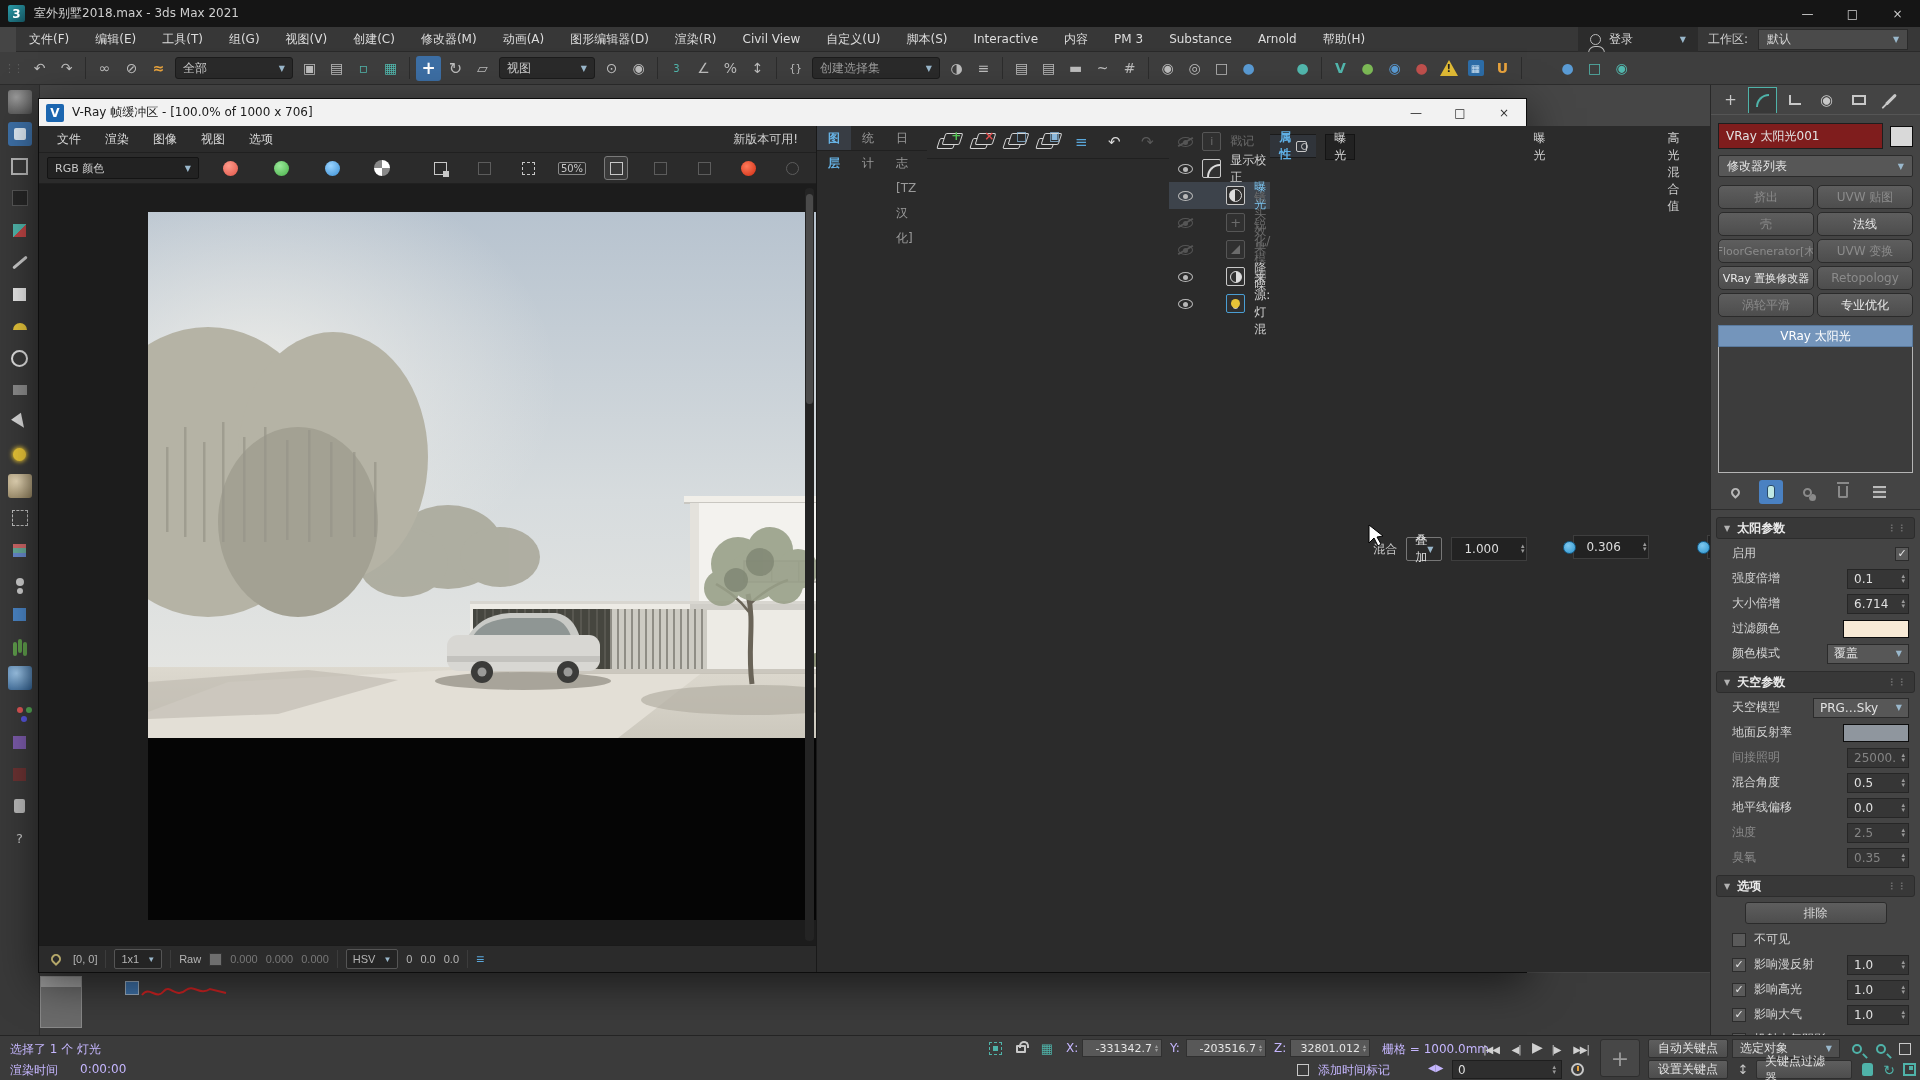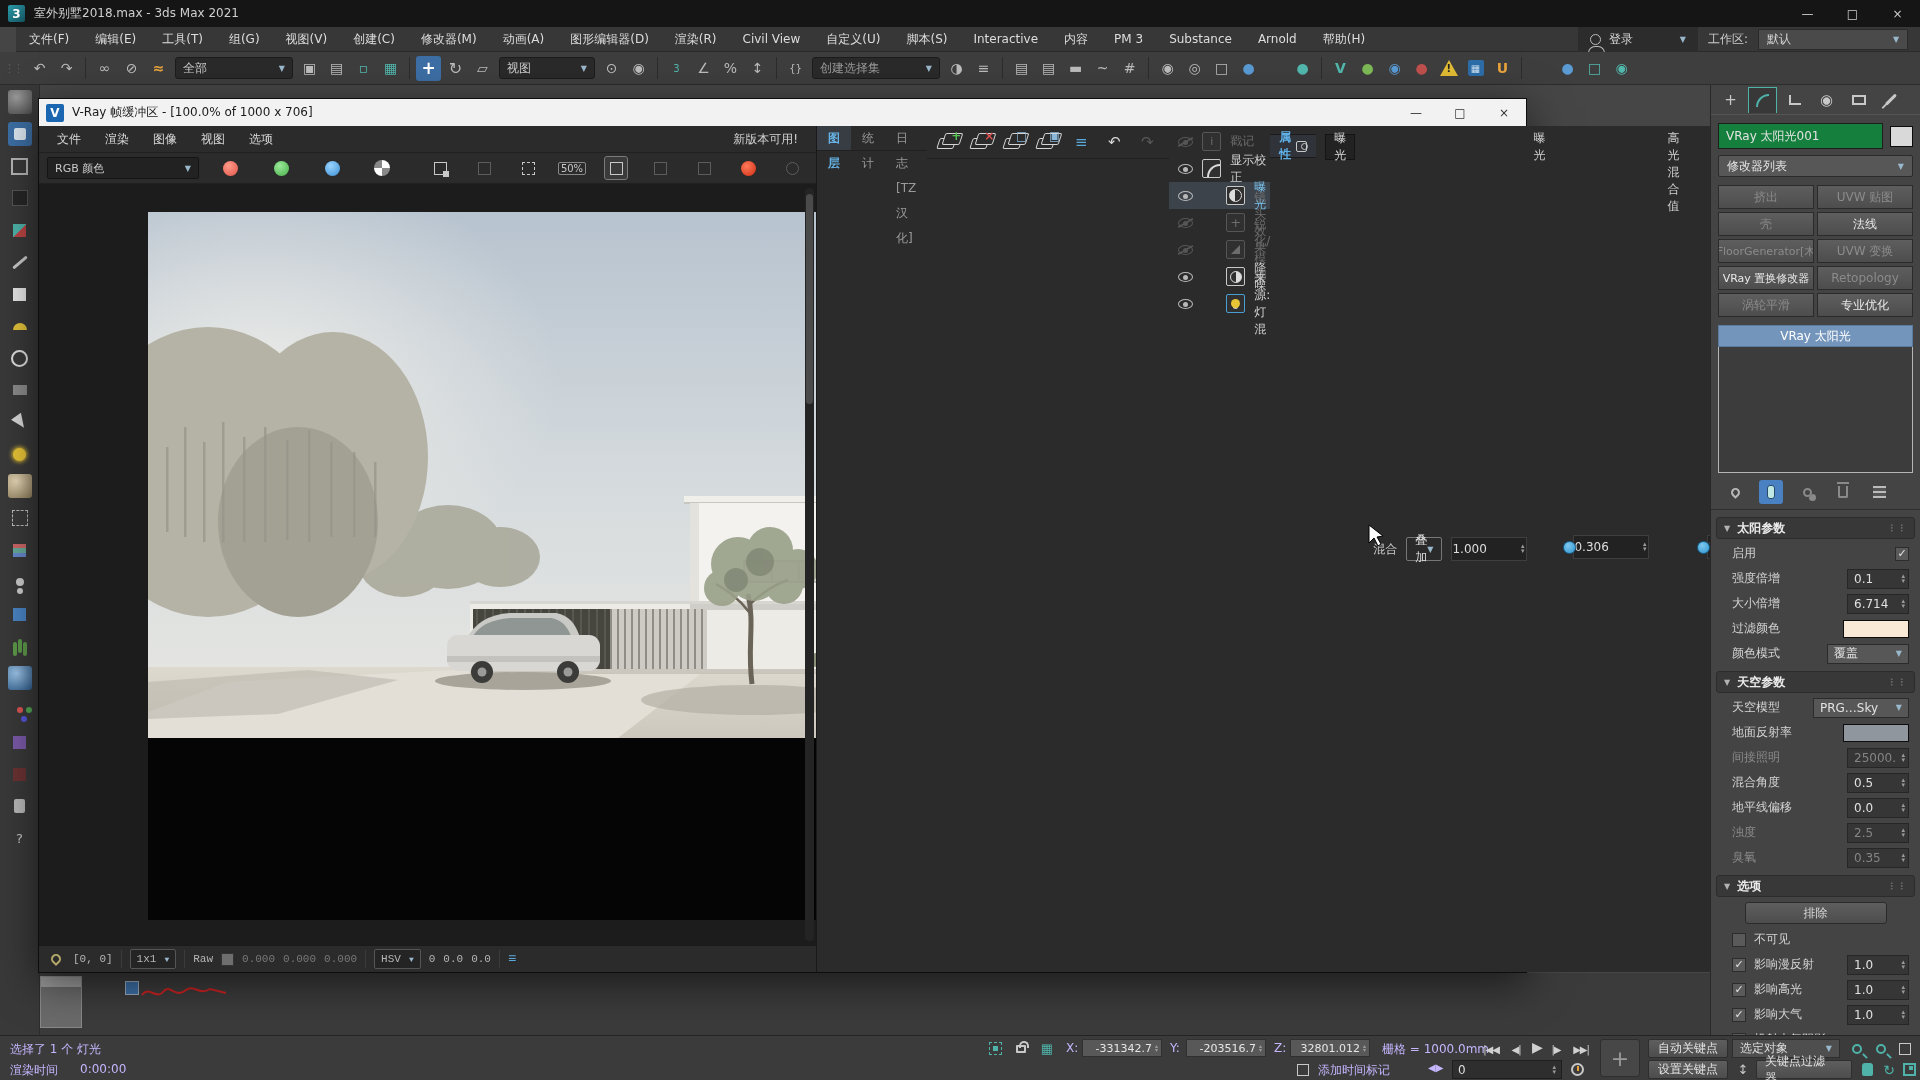--- a/index.html
+++ b/index.html
@@ -98,21 +98,21 @@
 .vtb.dim .ob{border-color:#5c5c5c}
 .vtb .fdot{position:absolute;width:6px;height:6px;background:#c8c8c8;right:3px;bottom:3px}
 .vtb.sel{border:1px solid #7a7a7a;background:#3a3a3a}
 .v50{font-size:10px;color:#c8c8c8;border:1px solid #888;padding:0 2px;border-radius:2px}
 .stopdot{width:15px;height:15px;border-radius:50%;background:radial-gradient(circle at 38% 35%,#ff7a5a,#cf2a10)}
 .vfb-canvas{flex:1;background:#1c1c1c;position:relative;overflow:hidden}
 .rimg{position:absolute;left:109px;top:28px;width:1001px;height:708px;background:#060606}
 .rimg svg{display:block}
 .vscroll{position:absolute;right:2px;top:4px;width:9px;bottom:4px;background:#242424;border-radius:4px}
 .vthumb{position:absolute;left:1px;top:6px;width:7px;height:210px;background:#4a4a4a;border-radius:4px}
-.vfb-status{height:27px;border-top:1px solid #1a1a1a;display:flex;align-items:center;font-size:11px;color:#b5b5b5;font-family:Liberation Mono, monospace;padding:0 8px;gap:8px}
+.vfb-status{height:27px;border-top:1px solid #1a1a1a;display:flex;align-items:center;font-size:11px;color:#b5b5b5;font-family:Liberation Sans, sans-serif;padding:0 8px;gap:8px}
 .pin{width:10px;height:10px;border:2px solid #b5a86a;border-radius:50% 50% 50% 0;transform:rotate(-45deg);margin:0 4px}
 .vdd{height:20px;background:#242424;border:1px solid #555;border-radius:2px;display:flex;align-items:center;gap:8px;padding:0 6px}
 .vsep{width:1px;height:18px;background:#3c3c3c}
 .swg{width:13px;height:13px;background:#6e6e6e;border:1px solid #333}
 .dimv{color:#787878}
 .prog{position:relative;flex:1;height:20px;background:#2a2a2a;border:1px solid #1a1a1a;overflow:hidden}
 .prog .fill{position:absolute;left:0;top:0;bottom:0;width:42%;background:#3d3d3d}
 .prog .ptxt{position:relative;line-height:19px;padding-left:6px;color:#8e8e8e}
 
 .vfb-right{flex:1;background:#2b2b2b;border-left:1px solid #191919;display:flex;flex-direction:row;font-size:12px}
@@ -148,43 +148,43 @@
 .licon.lightmix:after{content:"";width:9px;height:9px;border-radius:50%;background:#e8c437;box-shadow:0 3px 0 -2px #ccc}
 .licon.stamp:after{content:"i";color:#6c6c6c;font-size:11px}
 
 .phead{height:24px;display:flex;align-items:center;padding:0 9px;color:#5fb0e6;font-weight:bold;background:#30343a;border-top:1px solid #1b1b1b;border-bottom:1px solid #1b1b1b;margin-top:8px}
 .camico{margin-left:auto;width:16px;height:11px;border:1.5px solid #c8c8c8;border-radius:2px;position:relative}
 .camico:after{content:"";position:absolute;left:4px;top:1px;width:5px;height:5px;border:1.5px solid #c8c8c8;border-radius:50%}
 .pname{margin:8px 9px 4px;height:26px;background:#222;border:1px solid #141414;display:flex;align-items:center;padding:0 8px;color:#d8d8d8}
 .prow{display:flex;align-items:center;margin:7px 9px;gap:9px}
 .plabel{color:#cfcfcf;flex:none}
 .pdrop{flex:1;height:24px;border:1px solid #777;background:#2a2a2a;border-radius:2px;display:flex;align-items:center;justify-content:space-between;padding:0 8px;color:#ddd}
-.pspin{width:76px;height:24px;background:#222;border:1px solid #3e3e3e;display:flex;align-items:center;justify-content:space-between;padding:0 2px 0 0;color:#ddd;flex:none}
+.pspin{width:76px;height:24px;background:#222;border:1px solid #3e3e3e;display:flex;align-items:center;justify-content:space-between;padding:0 2px 0 12px;color:#ddd;flex:none}
 .sarr{display:flex;flex-direction:column;font-size:7px;line-height:5px;color:#9a9a9a;text-align:center}
 .slabel{margin:4px 9px 0;color:#cfcfcf}
 .srow{display:flex;align-items:center;margin:4px 9px 8px;gap:10px}
 .strack{flex:1;height:3px;background:#0d0d0d;border-bottom:1px solid #444;position:relative}
 .shandle{position:absolute;top:-5px;width:13px;height:13px;border-radius:50%;background:radial-gradient(circle at 38% 32%,#7ec8ef,#2f96cf);border:1px solid #16618f}
 .hotdot{position:absolute;top:-11px;width:24px;height:24px;border-radius:50%;background:radial-gradient(circle at 40% 38%,#ff7440,#dd2e0e 75%);box-shadow:0 0 18px 9px rgba(200,190,60,.45)}
 .mcursor{position:absolute;z-index:5}
 
 .cp{left:1710px;top:85px;width:210px;height:950px;background:#444;border-left:1px solid #282828;overflow:hidden}
 .cp-tabs{display:flex;height:30px;align-items:center;padding:0 5px;gap:3px;border-bottom:1px solid #555}
 .cpt{width:29px;height:26px;display:flex;align-items:center;justify-content:center;color:#c8c8c8;font-size:15px;position:relative}
 .cpt.active{background:#383838;border:1px solid #4fb3a9;border-bottom:none}
 .cpt .arc{width:13px;height:13px;border-top:2.5px solid #4fb3a9;border-left:2.5px solid #4fb3a9;border-radius:100% 0 0 0}
 .cpt .tree{width:12px;height:10px;border-left:2px solid #c8c8c8;border-bottom:2px solid #c8c8c8}
 .cpt .mon{width:14px;height:10px;border:2px solid #c8c8c8}
 .cpt .wrench{width:14px;height:3px;background:#c8c8c8;transform:rotate(-45deg);border-radius:2px;box-shadow:-6px 0 0 -0.5px #c8c8c8}
 .cp-name{display:flex;gap:7px;margin:8px 7px 6px;align-items:center}
-.cp-field{flex:1;height:22px;background:#15803d;border:1px solid #1e1e1e;display:flex;align-items:center;padding:12px 7px;color:#e2e2e2}
+.cp-field{flex:1;height:22px;background:#7f1d1d;border:1px solid #1e1e1e;display:flex;align-items:center;padding:12px 7px;color:#e2e2e2}
 .objsw{width:23px;height:21px;background:#d9d9d9;border:1px solid #0d0d0d;flex:none}
 .cp-dd{margin:0 7px 8px;height:22px;background:#575757;border:1px solid #2b2b2b;border-radius:2px;display:flex;align-items:center;justify-content:space-between;padding:0 8px;color:#e4e4e4}
 .btn-grid{display:grid;grid-template-columns:1fr 1fr;gap:3px;margin:0 7px}
-.cpbtn{height:24px;background:linear-gradient(#5e5e5e,#4d4d4d);border:1px solid #2b2b2b;border-radius:0;display:flex;align-items:center;justify-content:center;color:#e9e9e9;white-space:nowrap;overflow:hidden}
+.cpbtn{height:24px;background:linear-gradient(#5e5e5e,#4d4d4d);border:1px solid #2b2b2b;border-radius:5px;display:flex;align-items:center;justify-content:center;color:#e9e9e9;white-space:nowrap;overflow:hidden}
 .cpbtn.dim{color:#8b8b8b}
 .cpbtn.smf{font-size:11px}
 .stack-sel{margin:8px 7px 0;height:22px;background:#7495bb;color:#fff;display:flex;align-items:center;justify-content:center;border:1px solid #5a7a9e}
 .stack-box{margin:0 7px;height:126px;background:#3c3c3c;border:1px solid #b5b5b5;border-top:none}
 .stack-tools{display:flex;align-items:center;gap:12px;margin:6px 12px 4px;height:26px}
 .sti{width:24px;height:24px;display:flex;align-items:center;justify-content:center;position:relative;color:#b8b8b8}
 .sti.on{background:#4a81c2;border-radius:3px}
 .sti .flask{width:8px;height:14px;background:#bfe8e4;border:1.5px solid #2a4a6a;border-radius:3px}
 .sti .pin2{width:9px;height:9px;border:2px solid #b8b8b8;border-radius:50% 50% 50% 0;transform:rotate(-45deg)}
 .sti .cc{width:9px;height:9px;border:2px solid #8a8a8a;border-radius:50%;box-shadow:5px 5px 0 -1px #8a8a8a}

